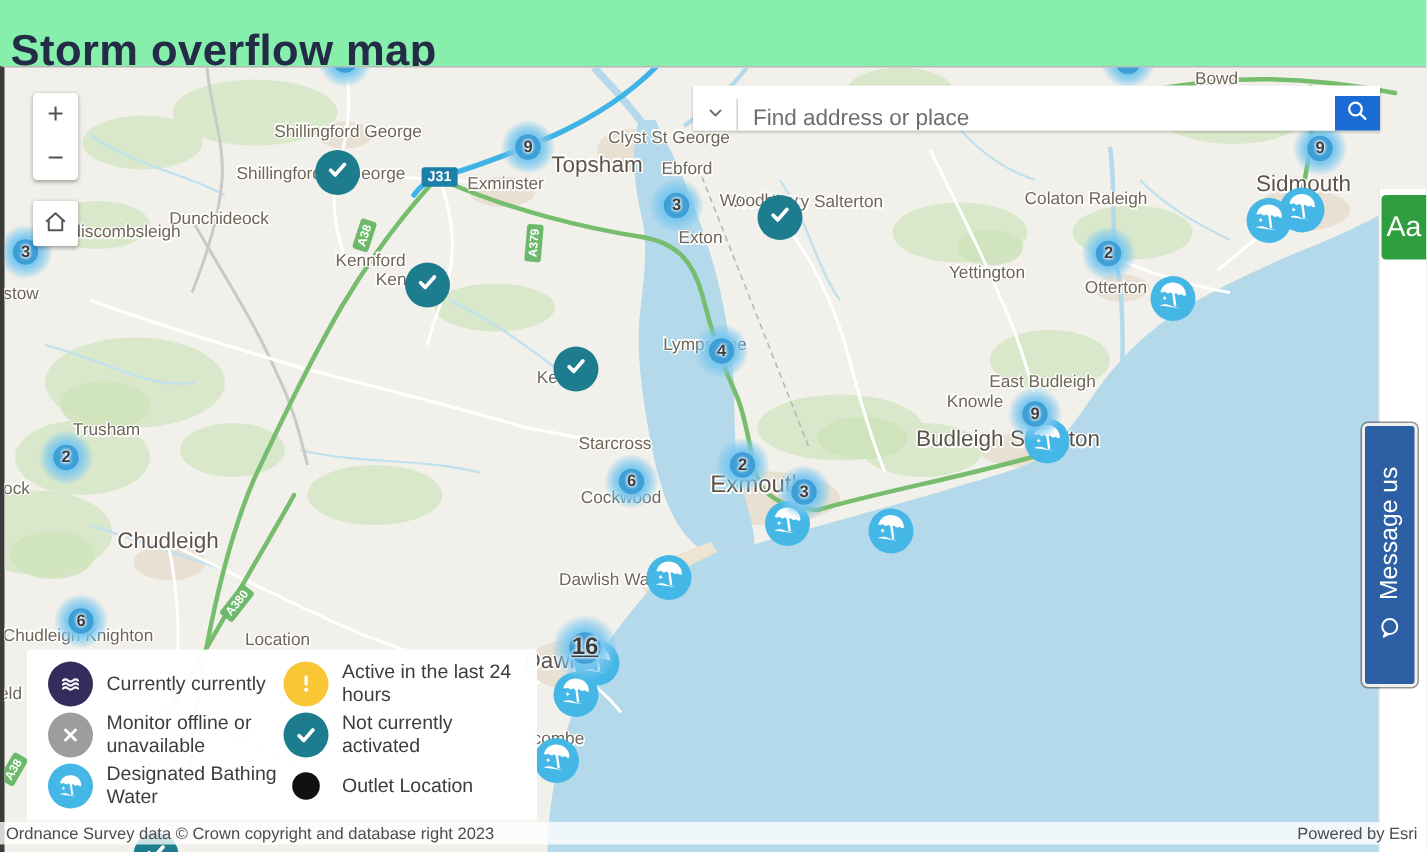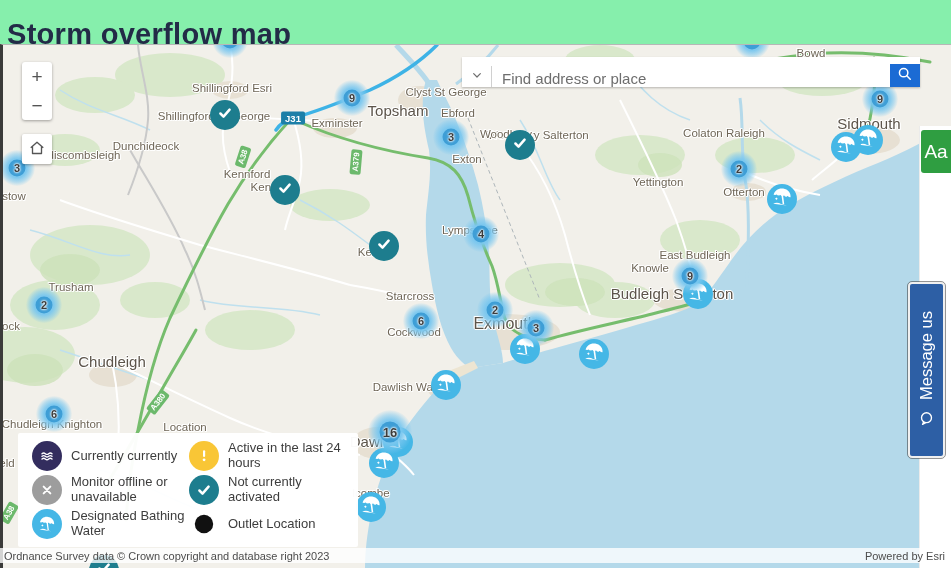--- a/index.html
+++ b/index.html
@@ -25,21 +25,21 @@
   
   .cluster{position:absolute;width:0;height:0;}
   .cluster-halo{position:absolute;left:0;top:0;transform:translate(-50%,-50%);width:36px;height:36px;border-radius:50%;
      background:radial-gradient(circle, rgba(122,199,239,.95) 0 38%, rgba(122,199,239,.5) 56%, rgba(122,199,239,0) 72%);}
   .cluster-dot{position:absolute;left:0;top:0;transform:translate(-50%,-50%);width:17px;height:17px;border-radius:50%;
      background:var(--cluster-blue,#3e9ed6);}
   .cluster-count{position:absolute;left:0;top:0;transform:translate(-50%,-50%);font-size:11px;font-weight:bold;
      color:#3c3c3c;text-shadow:0 0 2px #fff,0 0 2px #fff,0 0 3px #fff;}
   .cluster.big .cluster-halo{width:44px;height:44px;}
   .cluster.big .cluster-dot{width:21px;height:21px;}
-  .cluster.big .cluster-count{font-size:13px;}
+  .cluster.big .cluster-count{font-size:16px;text-decoration:underline;}
   .status-marker,.bathing-marker{position:absolute;transform:translate(-50%,-50%);border-radius:50%;
      display:flex;align-items:center;justify-content:center;}
   .status-marker{width:30px;height:30px;background:var(--status-teal,#1d7d8e);}
   .bathing-marker{width:30px;height:30px;background:var(--bathing-blue,#45b7e6);}
   .status-marker svg{width:20px;height:20px;}
   .bathing-marker svg{width:24px;height:24px;}
   
   .legend{position:absolute;left:15px;top:388px;width:340px;height:114px;box-sizing:border-box;
           background:rgba(255,255,255,.97);border-radius:2px;padding:6px 12px 6px 14px;
           display:grid;grid-template-columns:153px 1fr;grid-auto-rows:1fr;column-gap:4px;}
@@ -192,21 +192,21 @@
         <path d="M874 58 C877 82 873 106 868 128"></path>
         <path d="M545 340 C580 330 620 322 652 314 C672 309 688 305 698 302"></path>
       </g>
 
       <path fill="none" stroke="#3eb3e6" stroke-width="3.5" stroke-linecap="round" d="M437 45 C420 62 396 78 370 90 C346 100 316 112 293 118 C286 120 280 124 276 130"></path>
 
       <path fill="none" stroke="#aeb6ba" stroke-width="1" stroke-dasharray="4 3" d="M468 118 L540 300"></path>
     </svg>
 
     <div class="overlay-layer">
-        <div class="map-label" style="left: 229px; top: 43px;">Shillingford Esri</div>
+        <div class="map-label" style="left: 229px; top: 43px;">Shillingford George</div>
         <div class="map-label" style="left: 211px; top: 71px;">Shillingford St George</div>
         <div class="map-label town" style="font-size: 15px; left: 395px; top: 65px;">Topsham</div>
         <div class="map-label" style="left: 443px; top: 47px;">Clyst St George</div>
         <div class="map-label" style="left: 455px; top: 68px;">Ebford</div>
         <div class="map-label" style="left: 334px; top: 78px;">Exminster</div>
         <div class="map-label" style="left: 448px; top: 114px; padding-left: 32px;">Exton</div>
         <div class="map-label" style="left: 244px; top: 129px;">Kennford</div>
         <div class="map-label" style="left: 261px; top: 142px;">Kenn</div>
         <div class="map-label" style="left: 373px; top: 207px;">Kenton</div>
         <div class="map-label" style="left: 143px; top: 101px;">Dunchideock</div>

